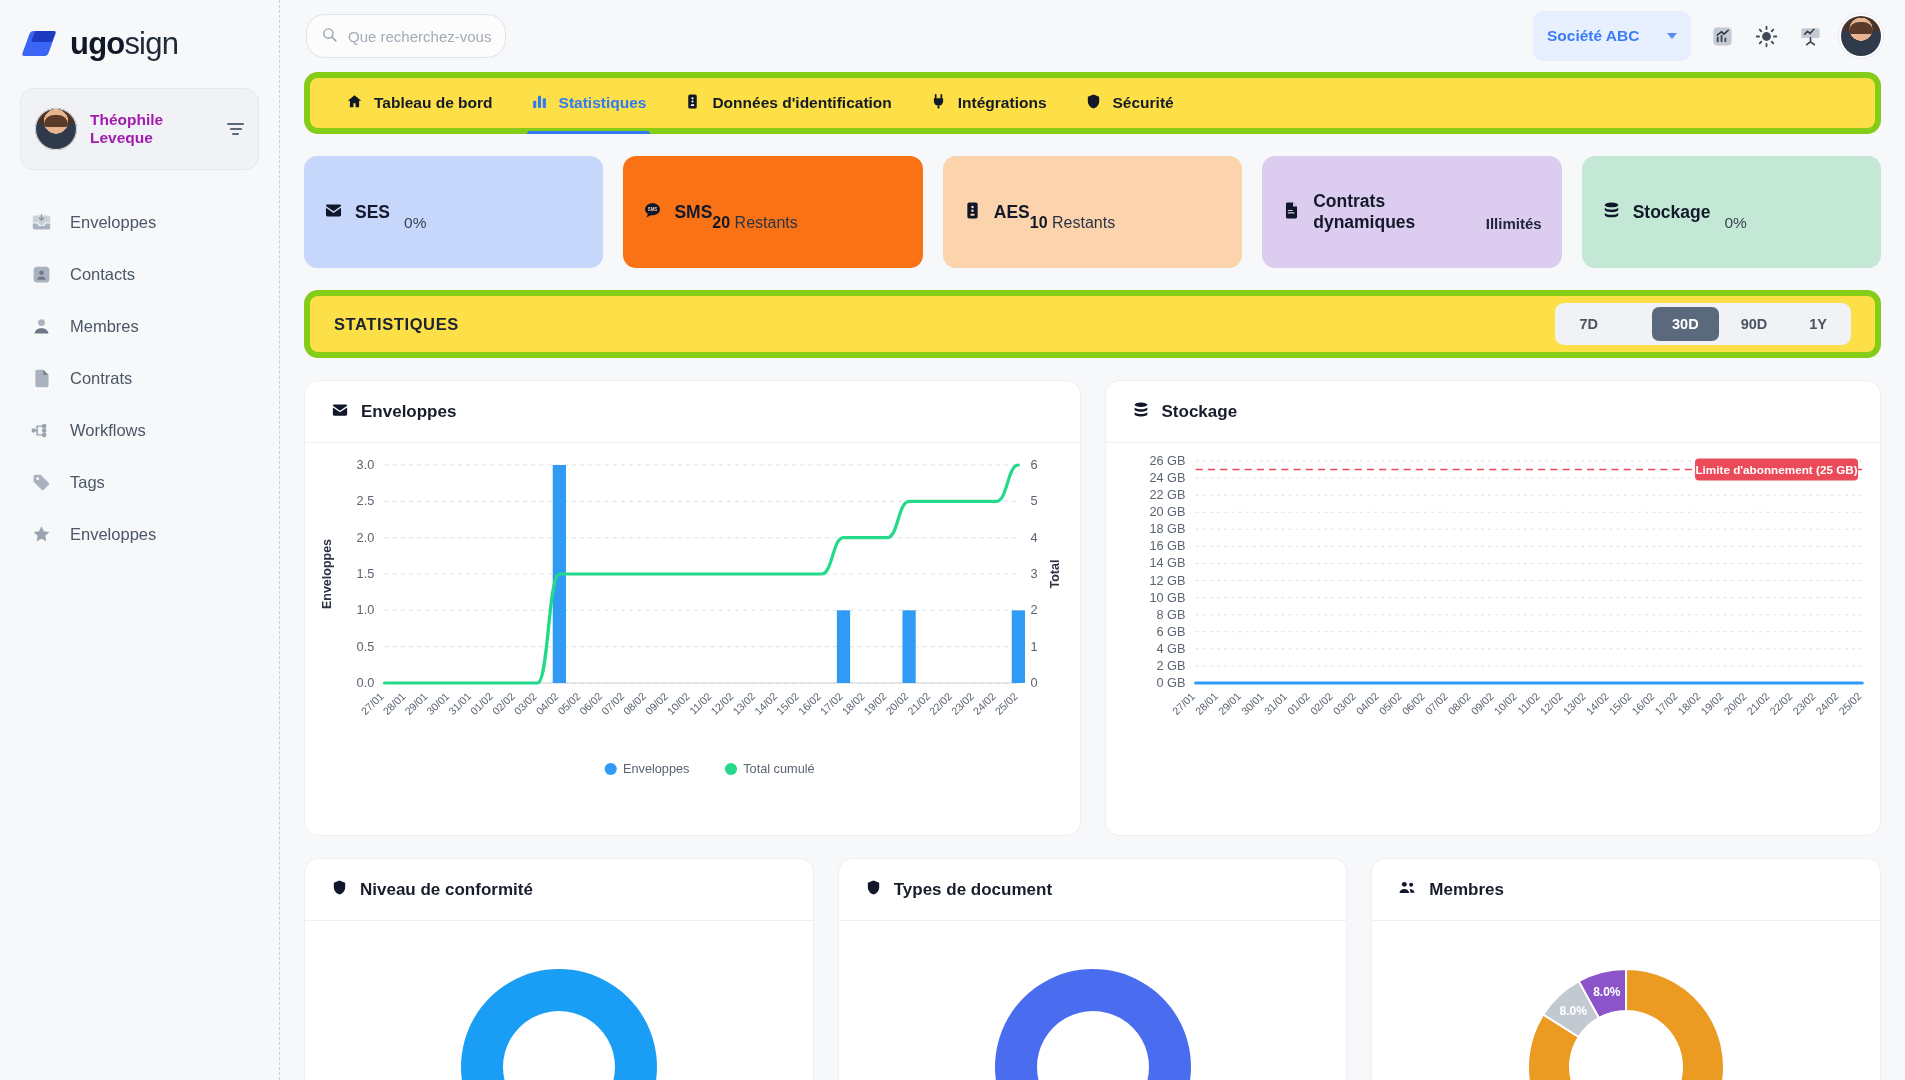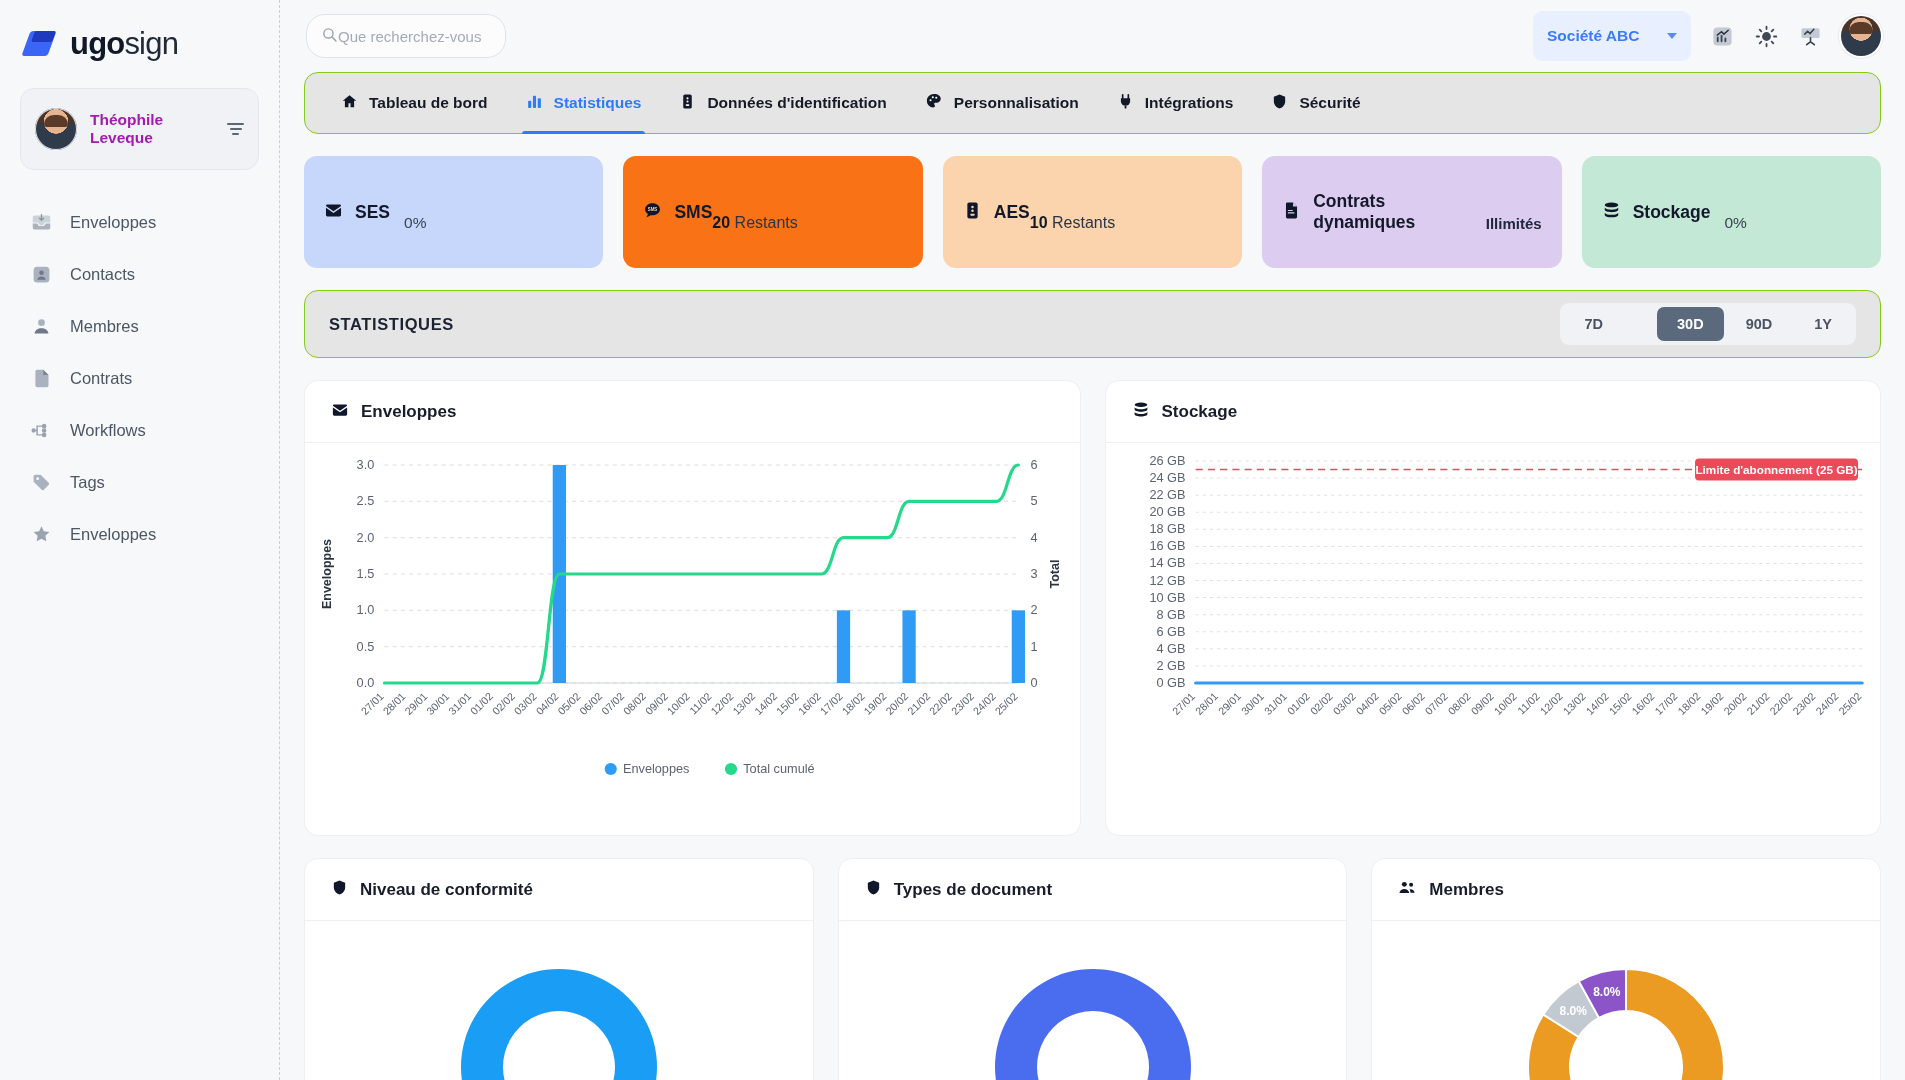--- a/index.html
+++ b/index.html
@@ -67,21 +67,21 @@
   .nav-label { font-size: 16.5px; color: #4b5766; }
   .nav-ic { width: 22px; height: 22px; flex: 0 0 22px; display:flex; align-items:center; justify-content:center; }
   .nav-ic svg { display:block; }
 
   
   .main { flex: 1; height: 1080px; overflow: hidden; position: relative; }
 
   .topbar { height: 72px; display: flex; align-items: center; padding: 0 24px 0 24px; }
   .search {
     width: 200px; height: 44px; border: 1px solid #dfe3ea; border-radius: 19px;
-    background: #fcfcfd; display: flex; align-items: center; padding: 0 14px;
+    background: #fcfcfd; display: flex; align-items: center; gap: 10px; padding: 0 14px;
     margin-left: 2px;
   }
   .search input {
     border: 0; outline: 0; background: transparent; font-size: 15px;
     color: #3b4452; font-family: inherit; width: 100%;
   }
   .search input::placeholder { color: #a3abb8; }
   .topright { margin-left: auto; display: flex; align-items: center; gap: 18px; }
   .org-pill {
     height: 50px; min-width: 158px; border-radius: 9px; background: #e8effe;
@@ -96,21 +96,21 @@
                 linear-gradient(#4a3328 0 38%, #2f3b4a 38% 100%);
     box-shadow: 0 0 0 2px #ffffff, 0 0 0 3px #e7eaf0; overflow:hidden; position:relative; cursor:pointer;
   }
   .avatar-top::after {
     content:""; position:absolute; left:8px; top:6px; width:24px; height:12px;
     background:#5a3b2a; border-radius: 12px 12px 3px 3px;
   }
 
   .content { padding: 0 24px; }
 
-  .card { background: #e5e5e5; border: 1px solid #84cc16; border-radius: 14px; }
+  .card { background: #fde047; border: 6px solid #84cc16; border-radius: 14px; }
 
   
   .tabsbar { height: 62px; display: flex; align-items: center; padding: 0 18px; gap: 2px; }
   .tab {
     display: flex; align-items: center; gap: 11px; height: 62px; padding: 0 18px;
     font-size: 15.5px; font-weight: 700; color: #151b26; cursor: pointer; position: relative;
   }
   .tab.active { color: #2f7bf6; }
   .tab.active::after {
     content: ""; position: absolute; left: 14px; right: 14px; bottom: 0; height: 3px;
@@ -322,29 +322,20 @@
           <span>Statistiques</span>
         </div>
         <div class="tab">
           <span><svg width="17" height="17" viewBox="0 0 24 24" fill="#111827">
                 <rect x="6" y="2" width="12" height="20" rx="2.4"></rect>
                 <circle cx="12" cy="7.5" r="1.5" fill="#fff"></circle>
                 <circle cx="12" cy="12" r="1.5" fill="#fff"></circle>
                 <rect x="9.4" y="15.8" width="5.2" height="2.4" rx="1.1" fill="#fff"></rect>
               </svg></span>
           <span>Données d'identification</span>
-        </div>
-        <div class="tab">
-          <span><svg width="18" height="18" viewBox="0 0 24 24" fill="#111827">
-                <path d="M12 2.5C6.6 2.5 2.5 6.4 2.5 11.6c0 5.3 4 8.9 8.4 8.9 1.6 0 2.4-1 2.4-2 0-.6-.3-1-.6-1.4-.3-.4-.5-.7-.5-1.2 0-.9.8-1.6 1.8-1.6h1.6c3 0 5.4-2.3 5.4-5.3 0-3.7-3.6-6.5-8.6-6.5z"></path>
-                <circle cx="7.4" cy="11" r="1.4" fill="#fff"></circle>
-                <circle cx="10.4" cy="7" r="1.4" fill="#fff"></circle>
-                <circle cx="15" cy="7.6" r="1.4" fill="#fff"></circle>
-              </svg></span>
-          <span>Personnalisation</span>
         </div>
         <div class="tab">
           <span><svg width="17" height="17" viewBox="0 0 24 24" fill="#111827">
                 <path d="M8 2.5v5M16 2.5v5" stroke="#111827" stroke-width="2.4" stroke-linecap="round"></path>
                 <path d="M5.5 7.5h13v4a6.5 6.5 0 01-13 0z"></path>
                 <rect x="10.7" y="18" width="2.6" height="4" rx="1.2"></rect>
               </svg></span>
           <span>Intégrations</span>
         </div>
         <div class="tab">

